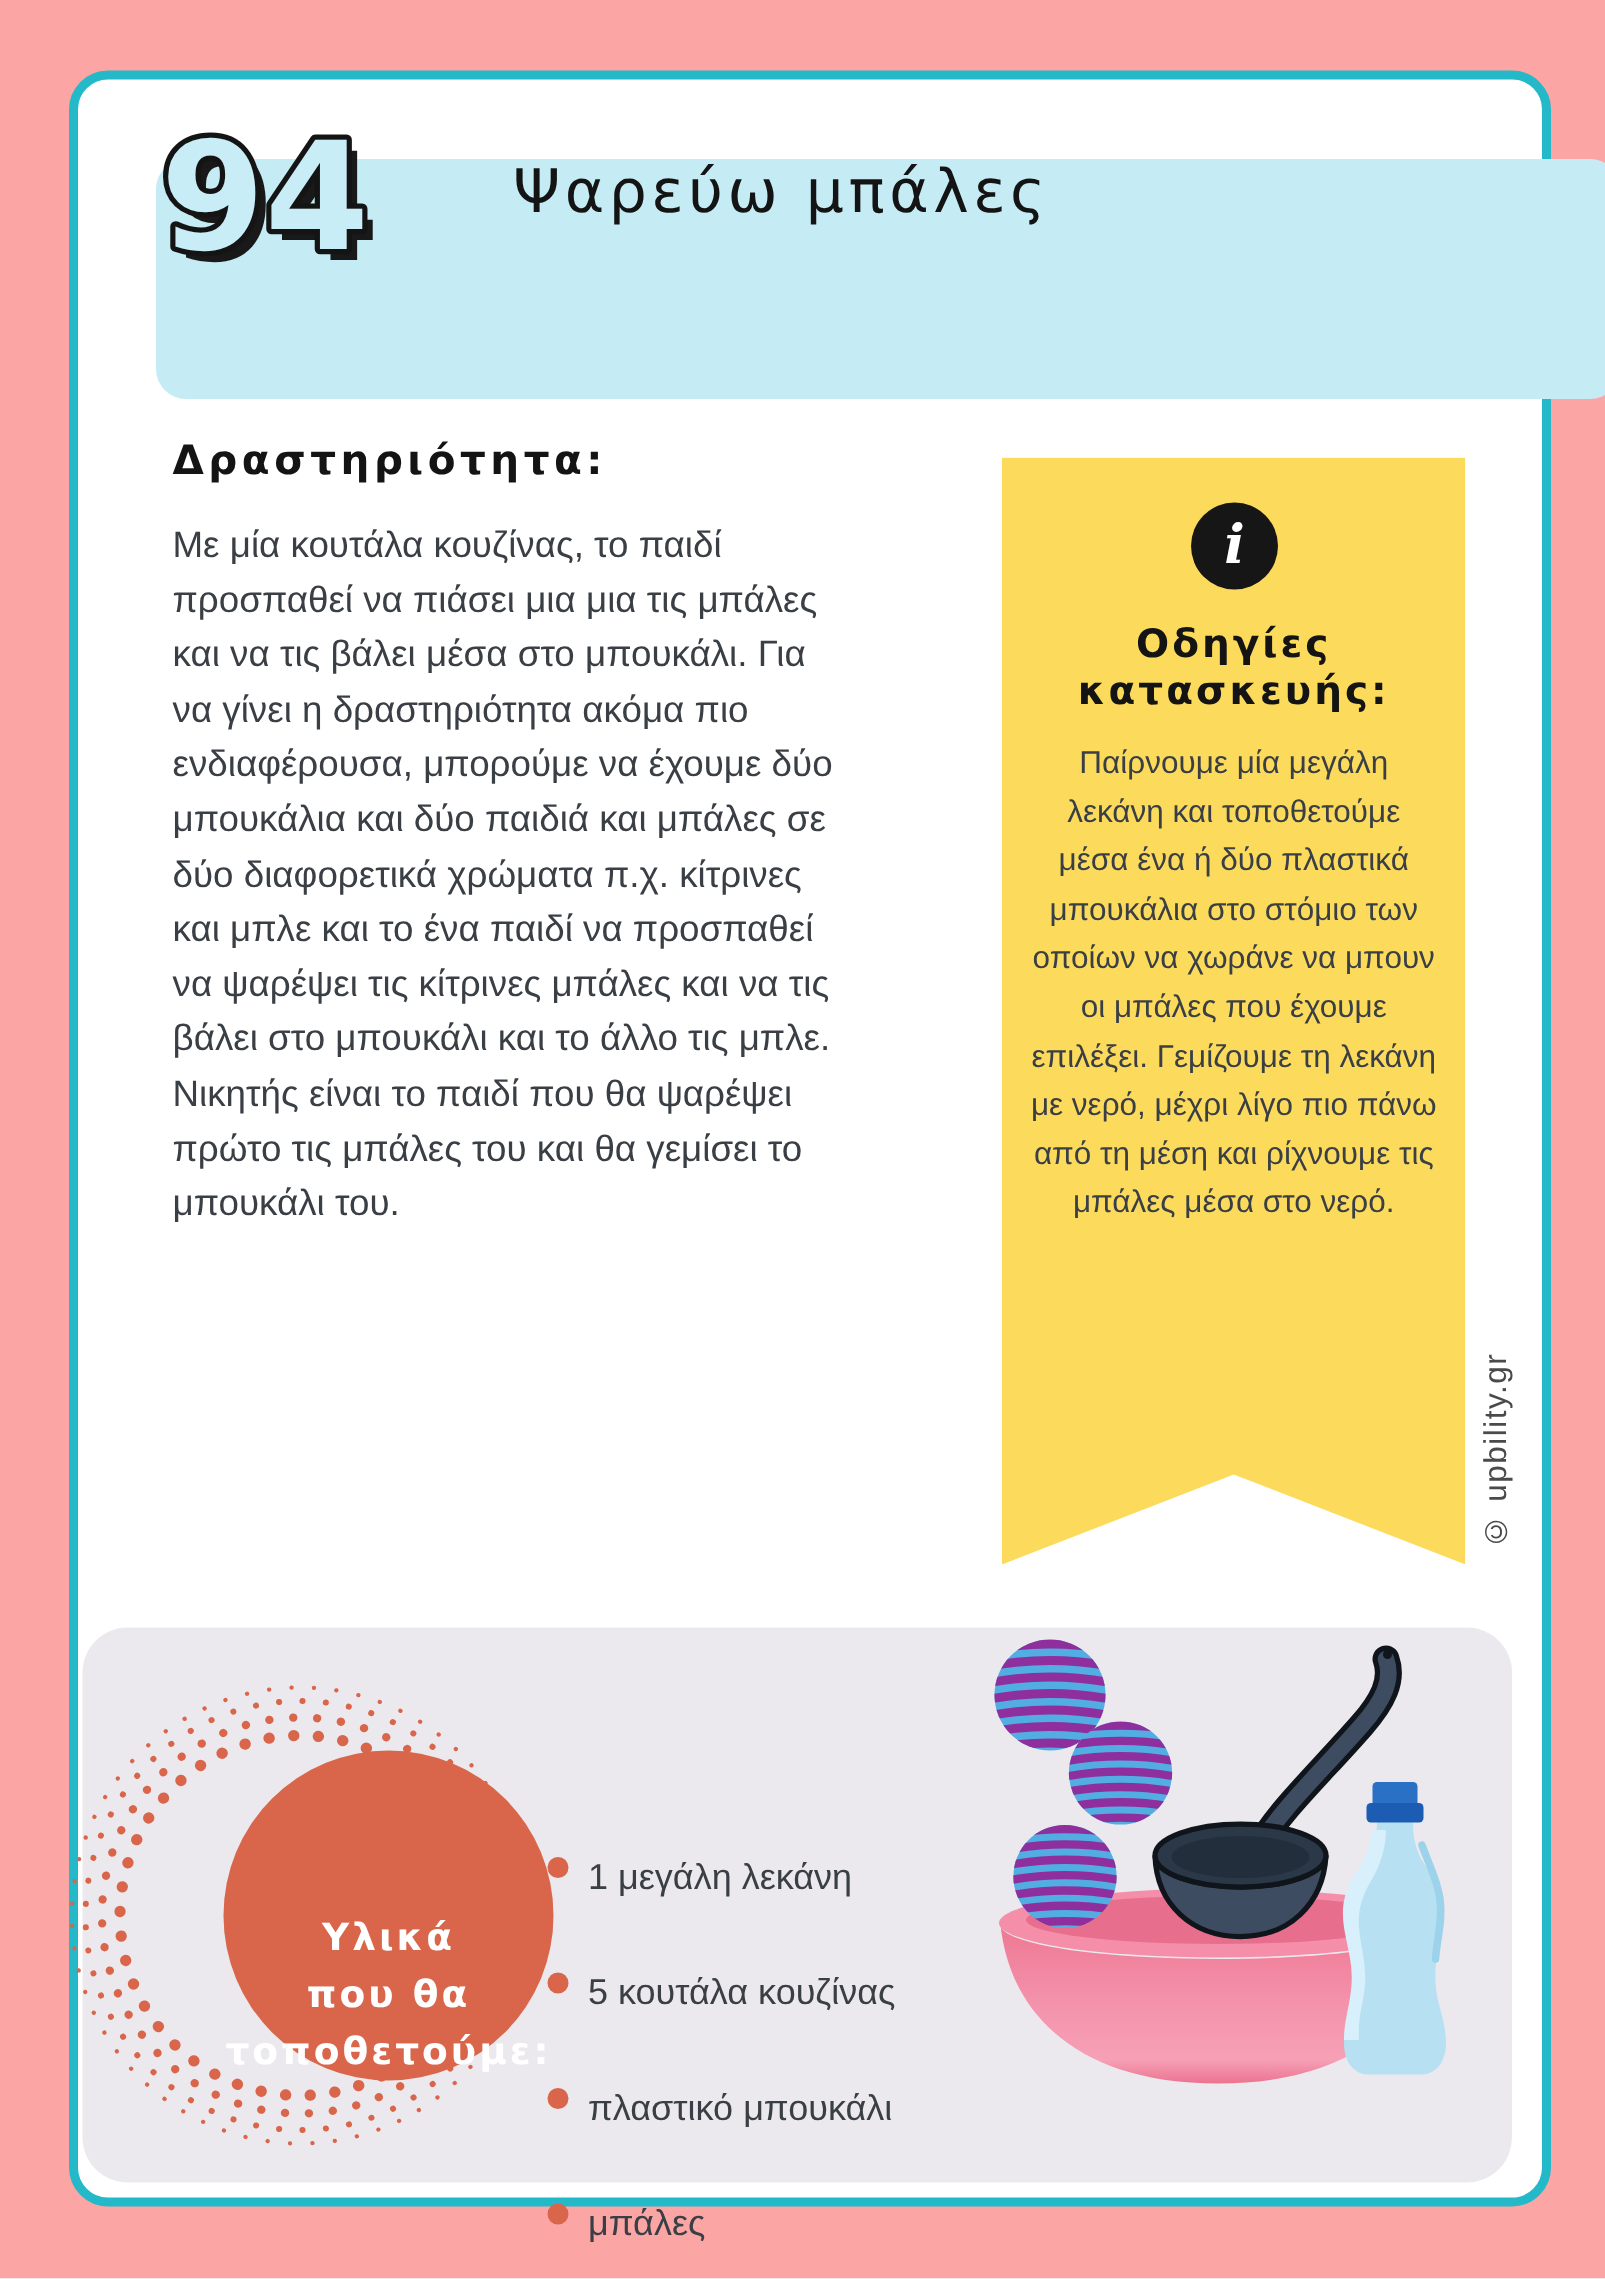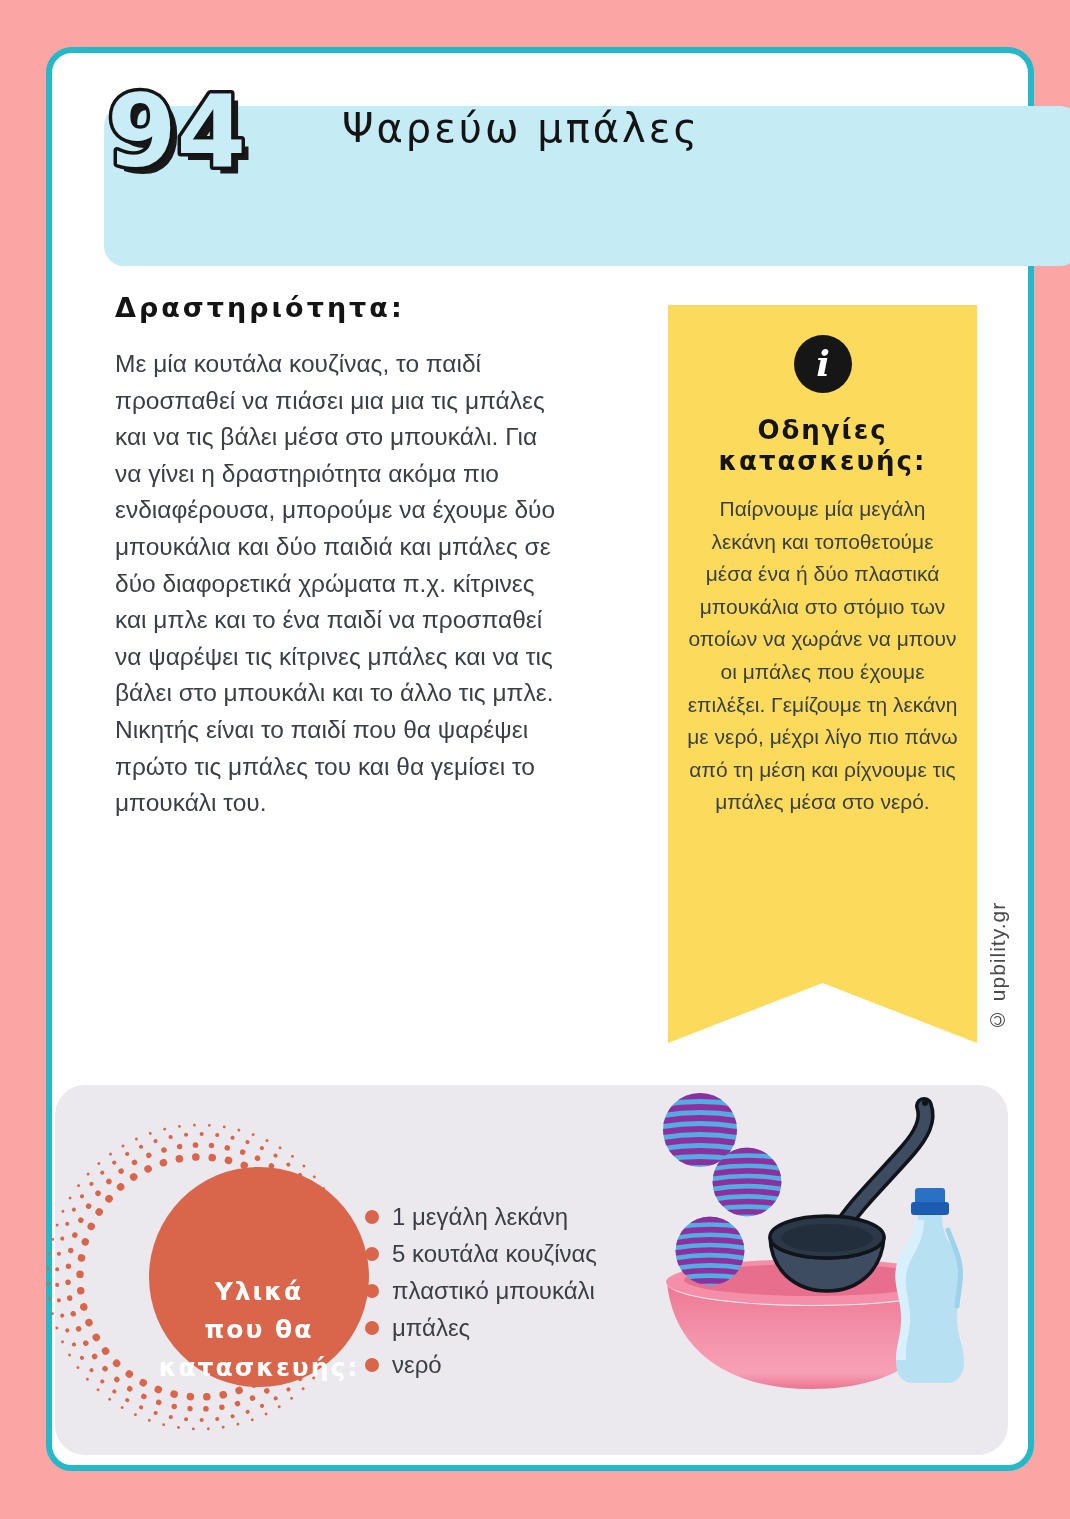--- a/index.html
+++ b/index.html
@@ -31,21 +31,21 @@
         writing-mode:vertical-rl;transform:rotate(180deg);font-size:21px;color:#4a4a4a;
         letter-spacing:1px;}
   .panel{position:absolute;left:55px;top:1085px;width:953px;height:370px;
         background:#ebe9ee;border-radius:30px;}
   .halo{position:absolute;left:40px;top:1117px;}
   .circle{position:absolute;left:105px;top:1167px;width:220px;height:220px;border-radius:50%;
         background:#d9664a;display:flex;flex-direction:column;align-items:center;justify-content:flex-end;margin-left:44px;}
   .circle span{font-family:"DejaVu Sans",sans-serif;font-weight:bold;font-size:25px;
         letter-spacing:2px;color:#ffffff;line-height:38px;white-space:nowrap;}
   .mat-list{position:absolute;left:365px;top:1198px;list-style:none;margin:0;padding:0;}
-  .mat-list li{display:flex;align-items:center;height:37px;}
+  .mat-list li{display:flex;height:37px;margin-top:40px;}
   .bullet{width:14px;height:14px;border-radius:50%;background:#d9664a;margin-right:13px;flex:0 0 auto;}
   .mat-label{font-size:24px;color:#3a3f45;}
   .illus{position:absolute;left:630px;top:1080px;}
 </style>
 </head>
 <body>
 
 <div class="page">
   <div class="card">
     <div class="band"></div>
@@ -78,21 +78,21 @@
       <circle r="120" stroke-width="7.5" stroke-dasharray="0.1 16.4"></circle>
       <circle r="132" stroke-width="5.5" stroke-dasharray="0.1 15.9" transform="rotate(4)"></circle>
       <circle r="143" stroke-width="4" stroke-dasharray="0.1 15.5" transform="rotate(8)"></circle>
       <circle r="152" stroke-width="2.8" stroke-dasharray="0.1 14.9" transform="rotate(2)"></circle>
     </g>
   </svg>
 
   <div class="circle">
     <span>Υλικά</span>
     <span>που θα</span>
-    <span>κατασκευής:</span>
+    <span>τοποθετούμε:</span>
   </div>
 
   <ul class="mat-list">
     <li>
       <span class="bullet"></span>
       <span class="mat-label">1 μεγάλη λεκάνη</span>
     </li>
     <li>
       <span class="bullet"></span>
       <span class="mat-label">5 κουτάλα κουζίνας</span>

